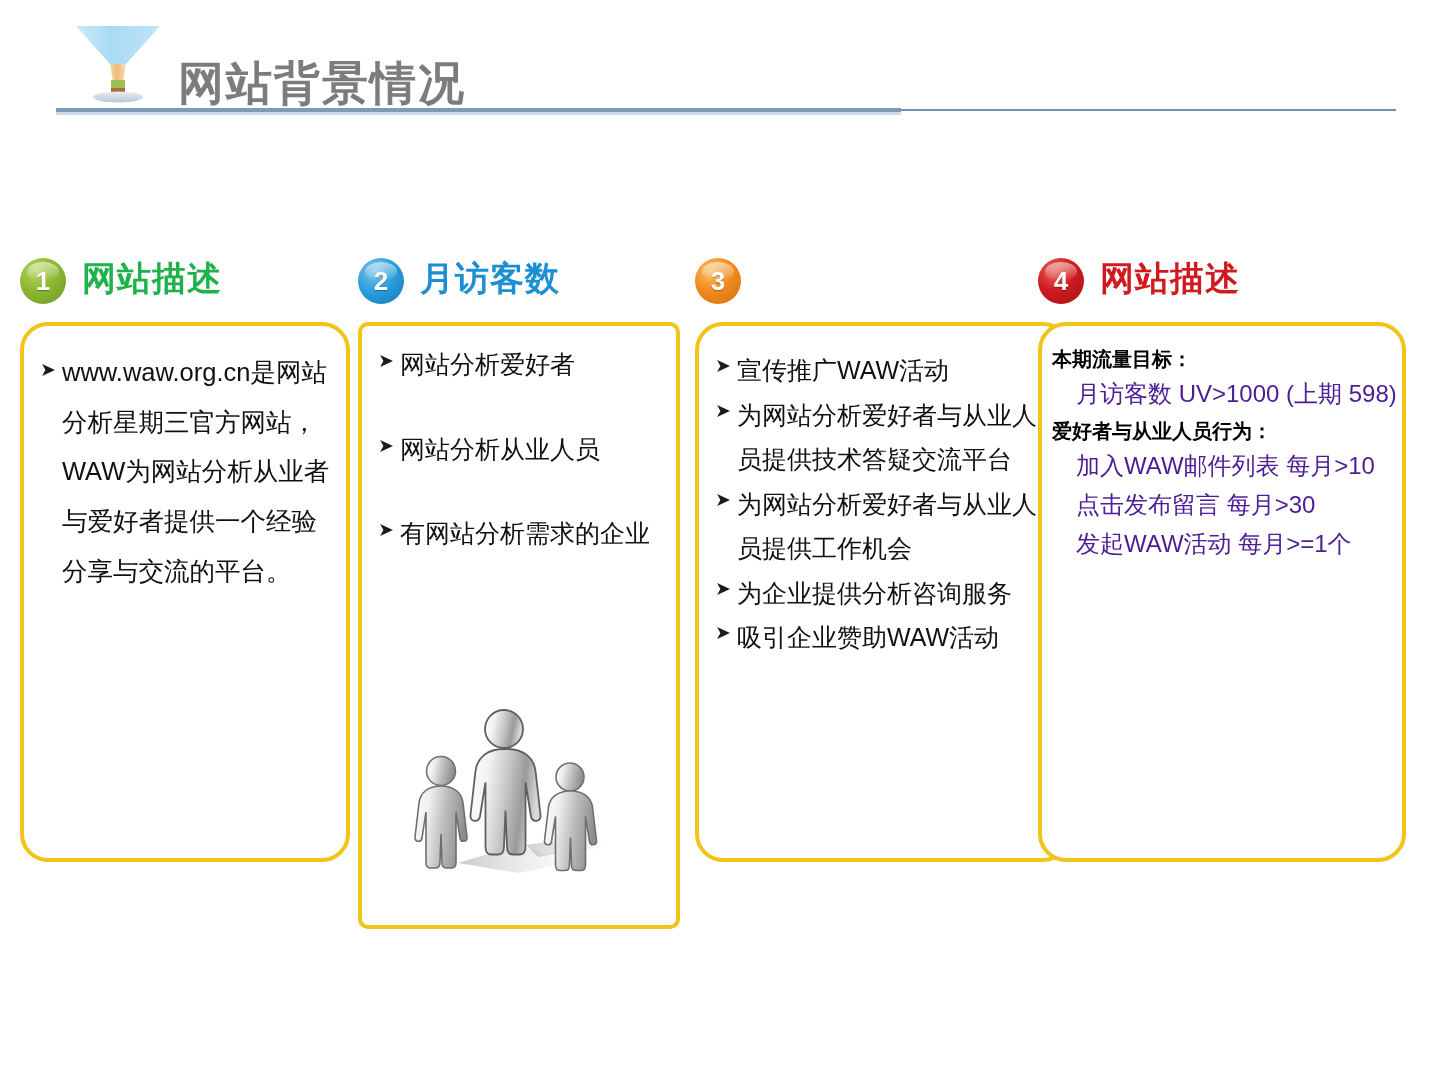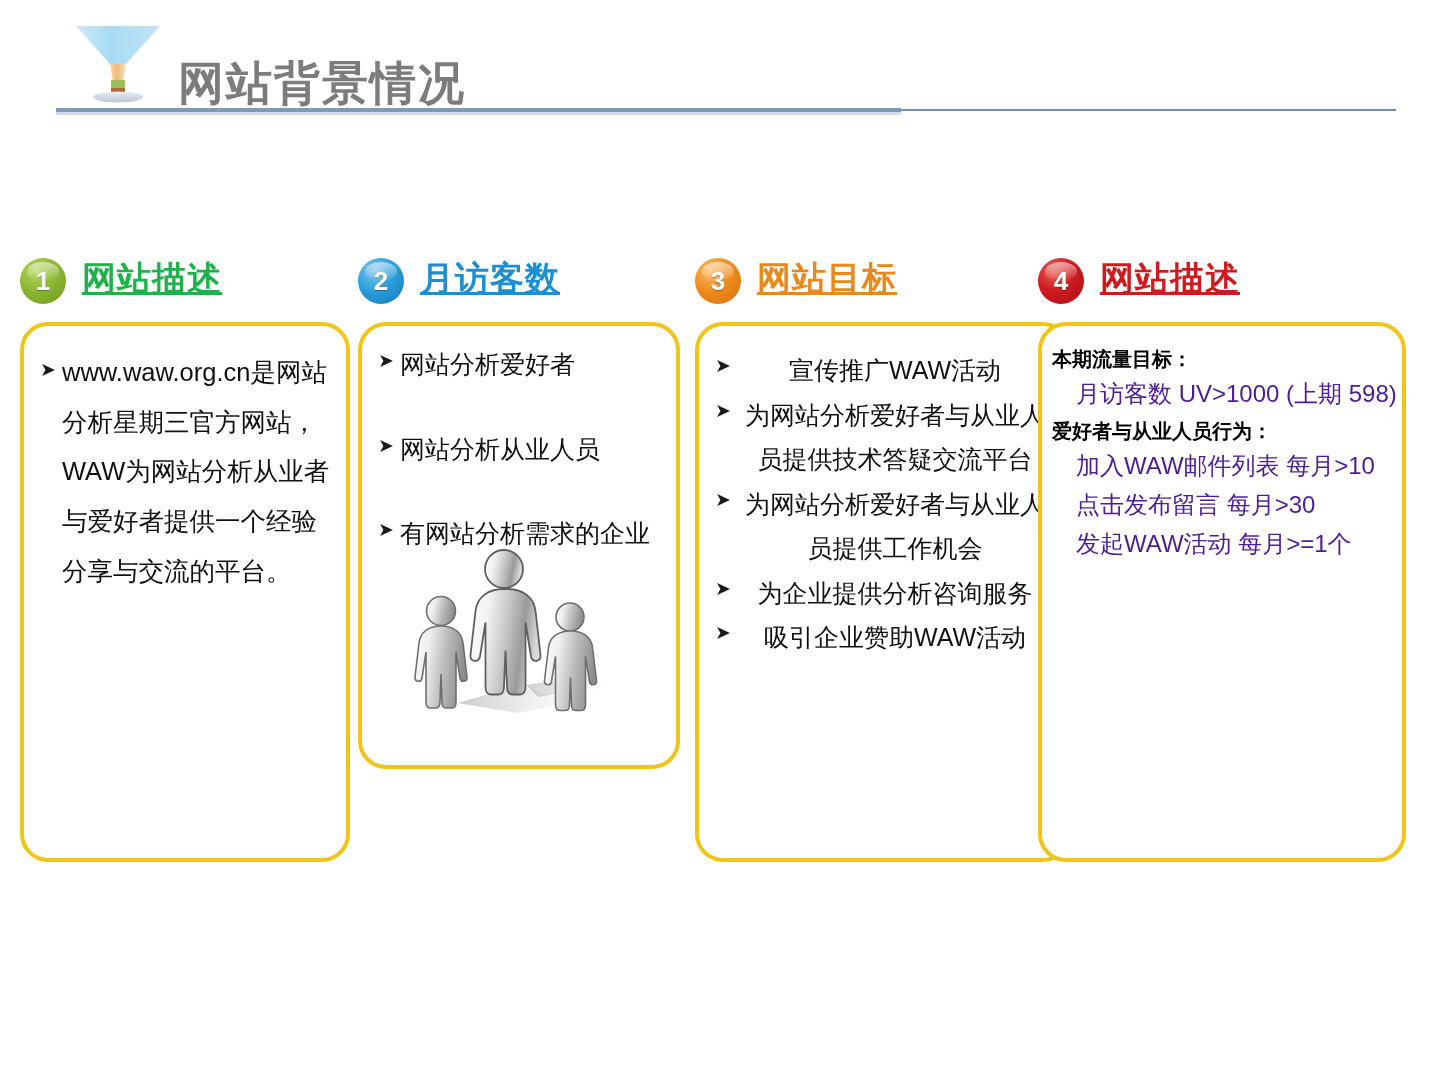--- a/index.html
+++ b/index.html
@@ -51,21 +51,20 @@
     background: linear-gradient(to bottom, rgba(255,255,255,.55), rgba(255,255,255,0));
   }
   .badge.g { background: radial-gradient(circle at 35% 28%, #b8d45f 0%, #8cb832 45%, #6d9722 100%); }
   .badge.b { background: radial-gradient(circle at 35% 28%, #7fc5ec 0%, #2b9fdc 45%, #1178b5 100%); }
   .badge.o { background: radial-gradient(circle at 35% 28%, #fbc06a 0%, #f08b1d 45%, #d4700a 100%); }
   .badge.r { background: radial-gradient(circle at 35% 28%, #e8635c 0%, #cf1b20 45%, #a60f14 100%); }
   .col-title {
     position: absolute; left: 62px; top: 6px;
     font-size: 34px; font-weight: bold; white-space: nowrap;
     letter-spacing: 1px;
-    text-decoration: underline;
   }
 
   .box {
     position: absolute; top: 72px;
     border: 4px solid #f0c419; border-radius: 28px;
     background: #ffffff;
   }
   .box-inner { padding: 22px 14px 10px 16px; }
 
   .bullet-list { list-style: none; }
@@ -85,27 +84,27 @@
     position: relative; padding-left: 22px;
     font-size: 25.5px; line-height: 1.95; color: #111; text-align: left;
   }
   #col1 .para::before {
     content: "\27A4"; position: absolute; left: 0; top: 3px;
     font-size: 19px; color: #1a1a1a;
   }
 
   
   #col2 { left: 358px; width: 322px; }
-  #col2 .box { left: 0; width: 322px; height: 447px; }
+  #col2 .box { left: 0; width: 322px; height: 607px; border-radius: 10px; }
   #col2 .bullet-list li { margin-bottom: 52px; line-height: 1.3; white-space: nowrap; font-size: 25px; }
   .people { position: absolute; left: 36px; bottom: 42px; width: 236px; height: 188px; }
 
   
   #col3 { left: 695px; width: 312px; }
-  #col3 .box { left: 0; width: 376px; height: 540px; text-align: center; }
+  #col3 .box { left: 0; width: 376px; height: 540px; }
   #col3 .bullet-list li { line-height: 1.78; font-size: 25px; margin-bottom: 0; }
 
   
   #col4 { left: 1038px; width: 368px; }
   #col4 .box { left: 0; width: 368px; height: 540px; }
   #col4 .box-inner { padding: 18px 8px 8px 10px; }
   .grp { margin-bottom: 2px; }
   .grp-title { font-size: 20px; font-weight: bold; color: #000; line-height: 1.55; }
   .grp-items { list-style: none; }
   .grp-items li {
@@ -231,21 +230,20 @@
         </svg>
       </div>
     </div>
   </div>
 
   <div class="col" id="col3">
     <div class="col-head">
       <div class="badge o">
         <span>3</span>
       </div>
-      <div class="col-title" style="color:#e8891b">网站目标</div>
     </div>
     <div class="box">
       <div class="box-inner">
         <ul class="bullet-list">
           <li>宣传推广WAW活动</li>
           <li>为网站分析爱好者与从业人员提供技术答疑交流平台</li>
           <li>为网站分析爱好者与从业人员提供工作机会</li>
           <li>为企业提供分析咨询服务</li>
           <li>吸引企业赞助WAW活动</li>
         </ul>

